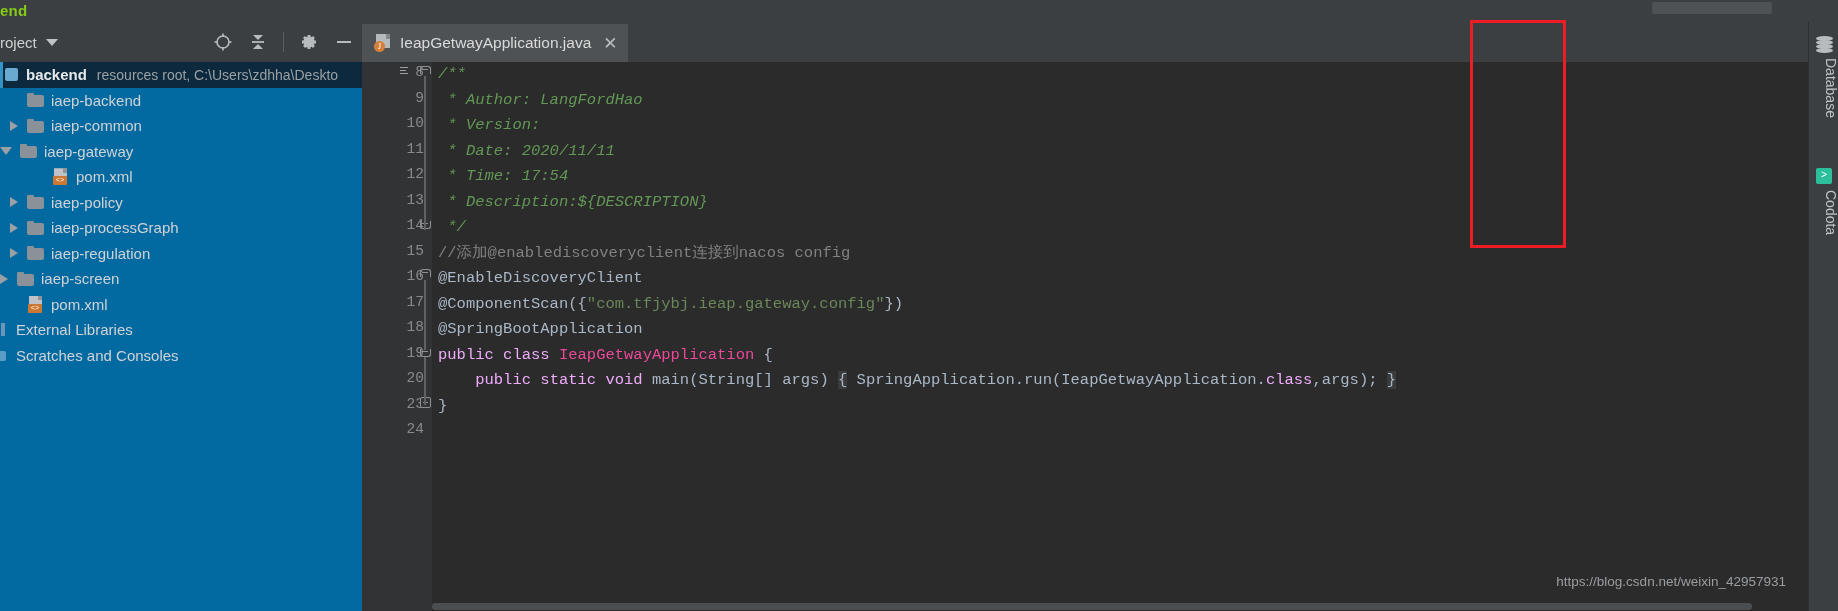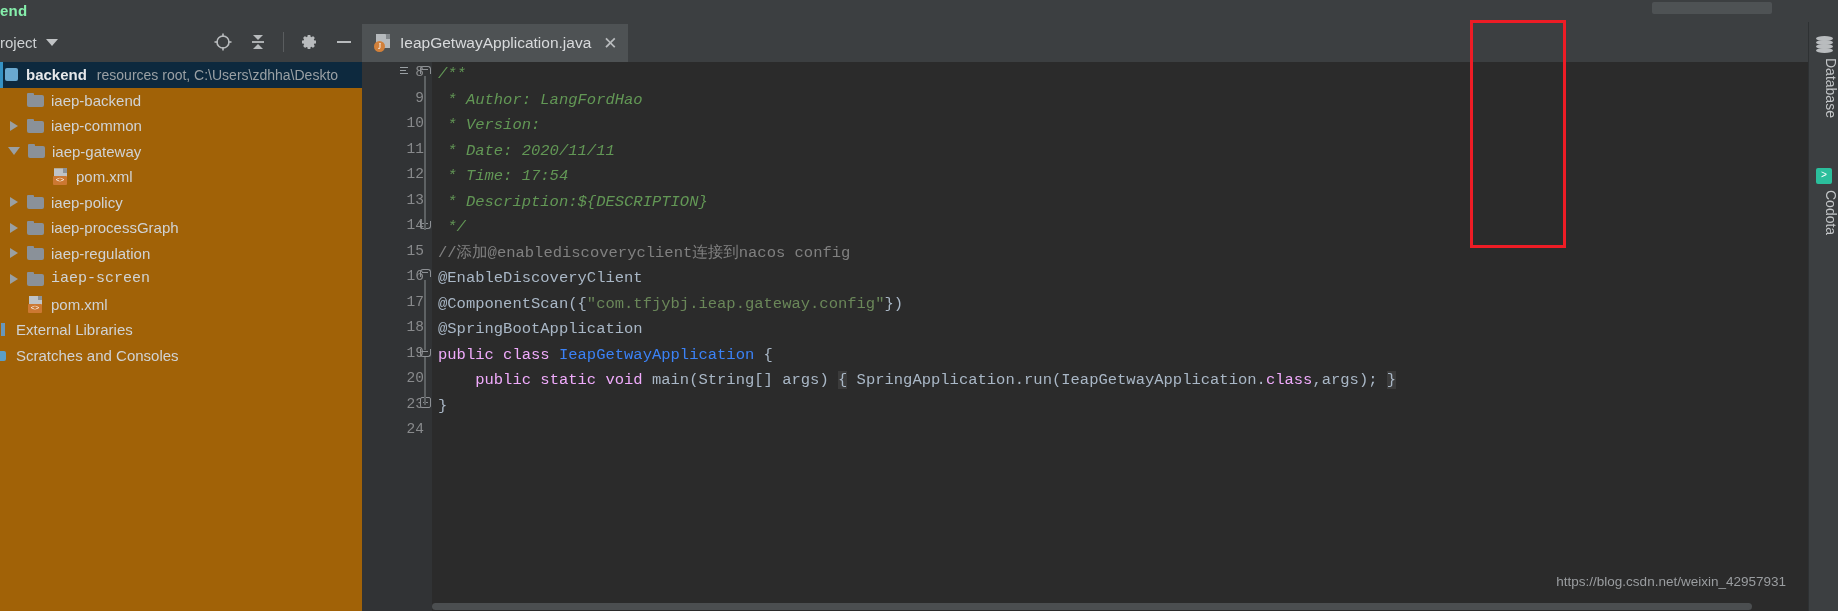--- a/index.html
+++ b/index.html
@@ -11,21 +11,21 @@
   }
   #app { position: relative; width: 1838px; height: 611px; }
 
   
   .top-strip {
     position: absolute; left: 0; top: 0; width: 1838px; height: 22px;
     background: #3c3f41;
   }
   .top-strip .wtitle {
     position: absolute; left: 0; top: 0;
-    font-size: 15px; font-weight: bold; color: #86efac;
+    font-size: 15px; font-weight: bold; color: #84cc16;
     line-height: 22px; letter-spacing: .2px;
   }
   .top-strip .winbox {
     position: absolute; right: 66px; top: 2px; width: 120px; height: 12px;
     background: #4e5254; border-radius: 2px;
   }
 
   
   .tool-header {
     position: absolute; left: 0; top: 22px; width: 362px; height: 40px;
@@ -42,21 +42,21 @@
   .tool-actions {
     position: absolute; right: 8px; top: 0; height: 40px;
     display: flex; align-items: center; gap: 15px;
   }
   .ticon { width: 20px; height: 20px; display: block; opacity: .92; }
   .tdiv { width: 1px; height: 20px; background: #5a5d5f; }
 
   
   .tree {
     position: absolute; left: 0; top: 62px; width: 362px; height: 549px;
-    background: #a16207; overflow: hidden;
+    background: #0369a1; overflow: hidden;
   }
   .row {
     position: relative; height: 25.5px; display: flex; align-items: center;
     white-space: nowrap; font-size: 15px; color: #d0d3d5;
   }
   .row.sel { background: #0d293e; }
   .row .arrow {
     width: 0; height: 0; flex: 0 0 auto;
     border-top: 5.5px solid transparent; border-bottom: 5.5px solid transparent;
     border-left: 8px solid #9aa0a4;
@@ -198,21 +198,21 @@
   .code {
     position: absolute; left: 70px; top: 40px; width: 1406px; height: 549px;
     font-family: "Liberation Mono", monospace; font-size: 15.5px;
     color: #a9b7c6; white-space: pre; overflow: hidden;
   }
   .cl { position: absolute; left: 6px; height: 25.5px; line-height: 25.5px; }
   .kw { color: #f0abfc; }
   .cm { color: #629755; font-style: italic; }
   .cm2 { color: #808080; }
   .str { color: #6a8759; }
-  .cls { color: #3b82f6; }
+  .cls { color: #ec4899; }
   .hl { background: #3b3b3b; }
 
   
   .right-markers {
     position: absolute; right: 0; top: 40px; width: 12px; height: 549px;
     background: #2b2b2b;
   }
   .check {
     position: absolute; right: 8px; top: 18px; width: 18px; height: 18px;
   }
@@ -316,21 +316,21 @@
       <span class="lbl">iaep-backend</span>
     </div>
 
     <div class="row" style="padding-left:10px;">
       <div class="arrow"></div>
       <div style="width:9px;flex:0 0 auto;"></div>
       <div class="ic-folder"></div>
       <span class="lbl">iaep-common</span>
     </div>
 
-    <div class="row" style="padding-left:8px;">
+    <div class="row" style="padding-left:0;">
       <div class="arrow down"></div>
       <div style="width:8px;flex:0 0 auto;"></div>
       <div class="ic-folder"></div>
       <span class="lbl">iaep-gateway</span>
     </div>
 
 
     <div class="row" style="padding-left:53px;">
       <div class="ic-xml">
         <div class="pg"></div>
@@ -354,21 +354,21 @@
       <span class="lbl">iaep-processGraph</span>
     </div>
 
     <div class="row" style="padding-left:10px;">
       <div class="arrow"></div>
       <div style="width:9px;flex:0 0 auto;"></div>
       <div class="ic-folder"></div>
       <span class="lbl">iaep-regulation</span>
     </div>
 
-    <div class="row" style="padding-left:10px;font-family:Liberation Mono, monospace;">
+    <div class="row" style="padding-left:0;">
       <div class="arrow"></div>
       <div style="width:9px;flex:0 0 auto;"></div>
       <div class="ic-folder"></div>
       <span class="lbl">iaep-screen</span>
     </div>
 
     <div class="row" style="padding-left:28px;">
       <div class="ic-xml">
         <div class="pg"></div>
           <div class="pgf"></div>

